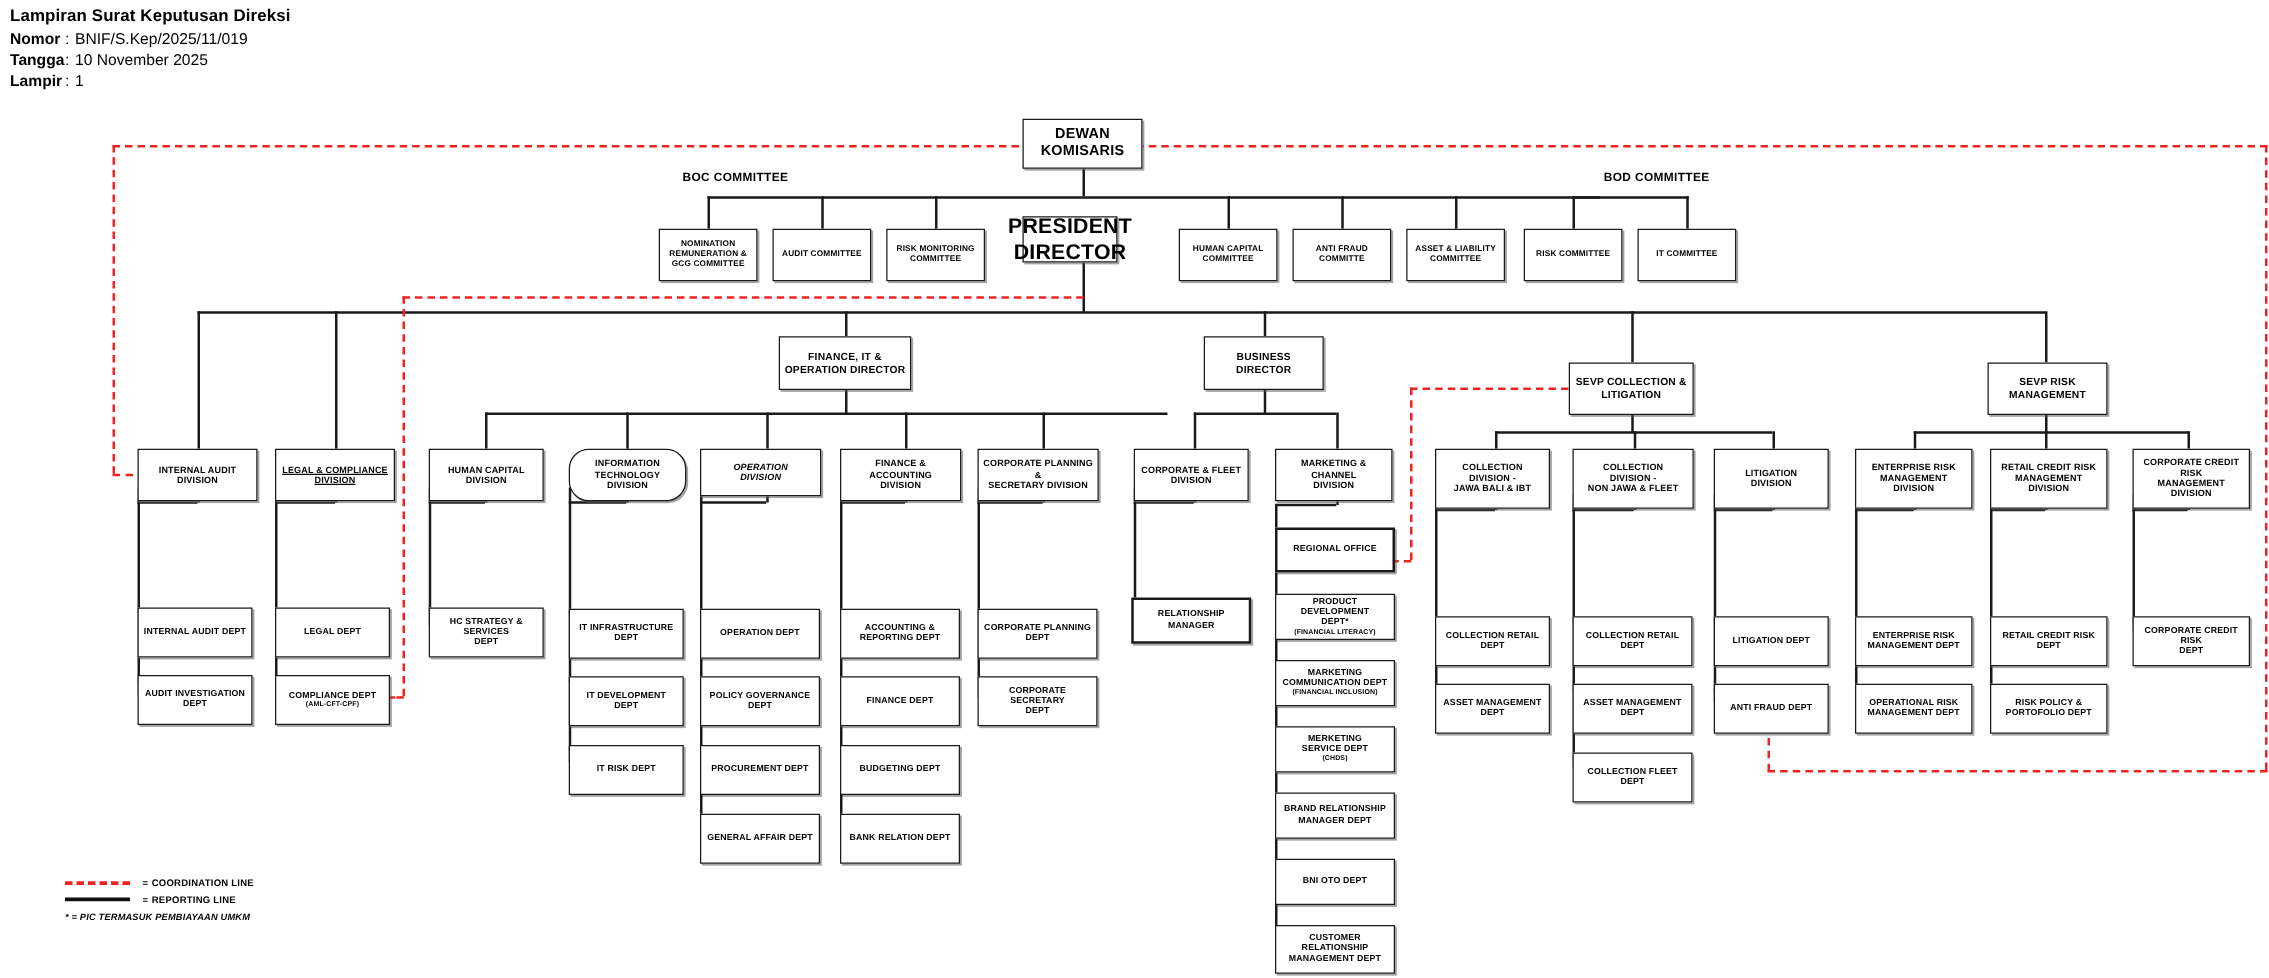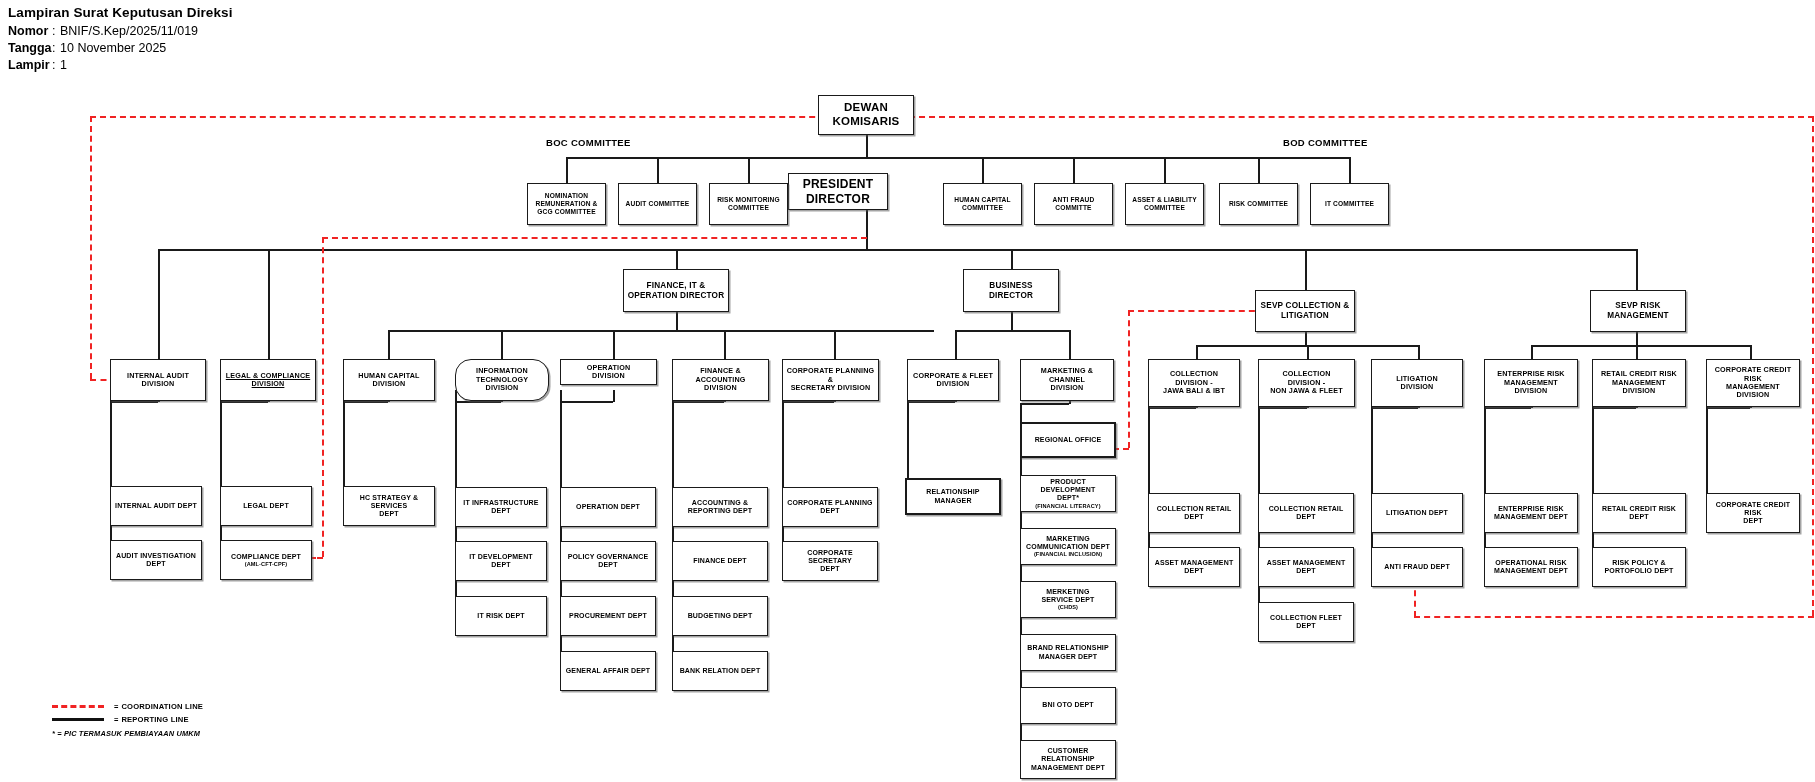--- a/index.html
+++ b/index.html
@@ -260,21 +260,21 @@
   <div class="dash-v" style="left:322px; top:237px; height:320px;"></div>
   <div class="dash-h" style="left:303px; top:557px; width:20px;"></div>
 
   <div class="dash-h" style="left:1128px; top:310px; width:147px;"></div>
   <div class="dash-v" style="left:1128px; top:310px; height:138px;"></div>
   <div class="dash-h" style="left:1113px; top:448px; width:16px;"></div>
 
   <div class="node top" style="left:818px; top:95px; width:96px; height:40px;">
     <span class="lbl">DEWAN KOMISARIS</span>
   </div>
-  <div class="node dir" style="left:788px; top:173px; width:100px; height:37px; font-size:12px;">
+  <div class="node dir" style="left:818px; top:173px; width:76px; height:37px; font-size:17px;">
     <span class="lbl">PRESIDENT<br>DIRECTOR</span>
   </div>
 
   <div class="node cmte" style="left:527px; top:183px; width:79px; height:42px;">
     <span class="lbl">NOMINATION<br>REMUNERATION &amp;<br>GCG COMMITTEE</span>
   </div>
   <div class="node cmte" style="left:618px; top:183px; width:79px; height:42px;">
     <span class="lbl">AUDIT COMMITTEE</span>
   </div>
   <div class="node cmte" style="left:709px; top:183px; width:79px; height:42px;">
@@ -315,21 +315,21 @@
   </div>
   <div class="node div" style="left:220px; top:359px; width:96px; height:42px;text-decoration:underline;">
     <span class="lbl">LEGAL &amp; COMPLIANCE<br>DIVISION</span>
   </div>
   <div class="node div" style="left:343px; top:359px; width:92px; height:42px;">
     <span class="lbl">HUMAN CAPITAL DIVISION</span>
   </div>
   <div class="node div" style="left:455px; top:359px; width:94px; height:42px;border-radius:16px;">
     <span class="lbl">INFORMATION<br>TECHNOLOGY DIVISION</span>
   </div>
-  <div class="node div" style="left:560px; top:359px; width:97px; height:26px;">
+  <div class="node div" style="left:560px; top:359px; width:97px; height:38px;font-style:italic;">
     <span class="lbl">OPERATION<br>DIVISION</span>
   </div>
   <div class="node div" style="left:672px; top:359px; width:97px; height:42px;">
     <span class="lbl">FINANCE &amp; ACCOUNTING<br>DIVISION</span>
   </div>
   <div class="node div" style="left:782px; top:359px; width:97px; height:42px;">
     <span class="lbl">CORPORATE PLANNING &amp;<br>SECRETARY DIVISION</span>
   </div>
   <div class="node div" style="left:907px; top:359px; width:92px; height:42px;">
     <span class="lbl">CORPORATE &amp; FLEET<br>DIVISION</span>

